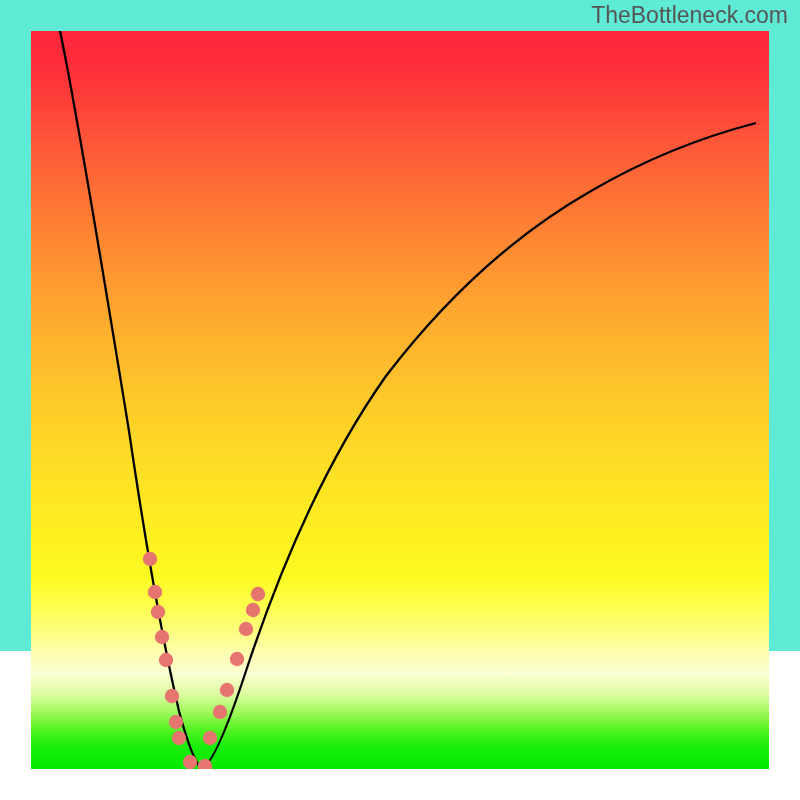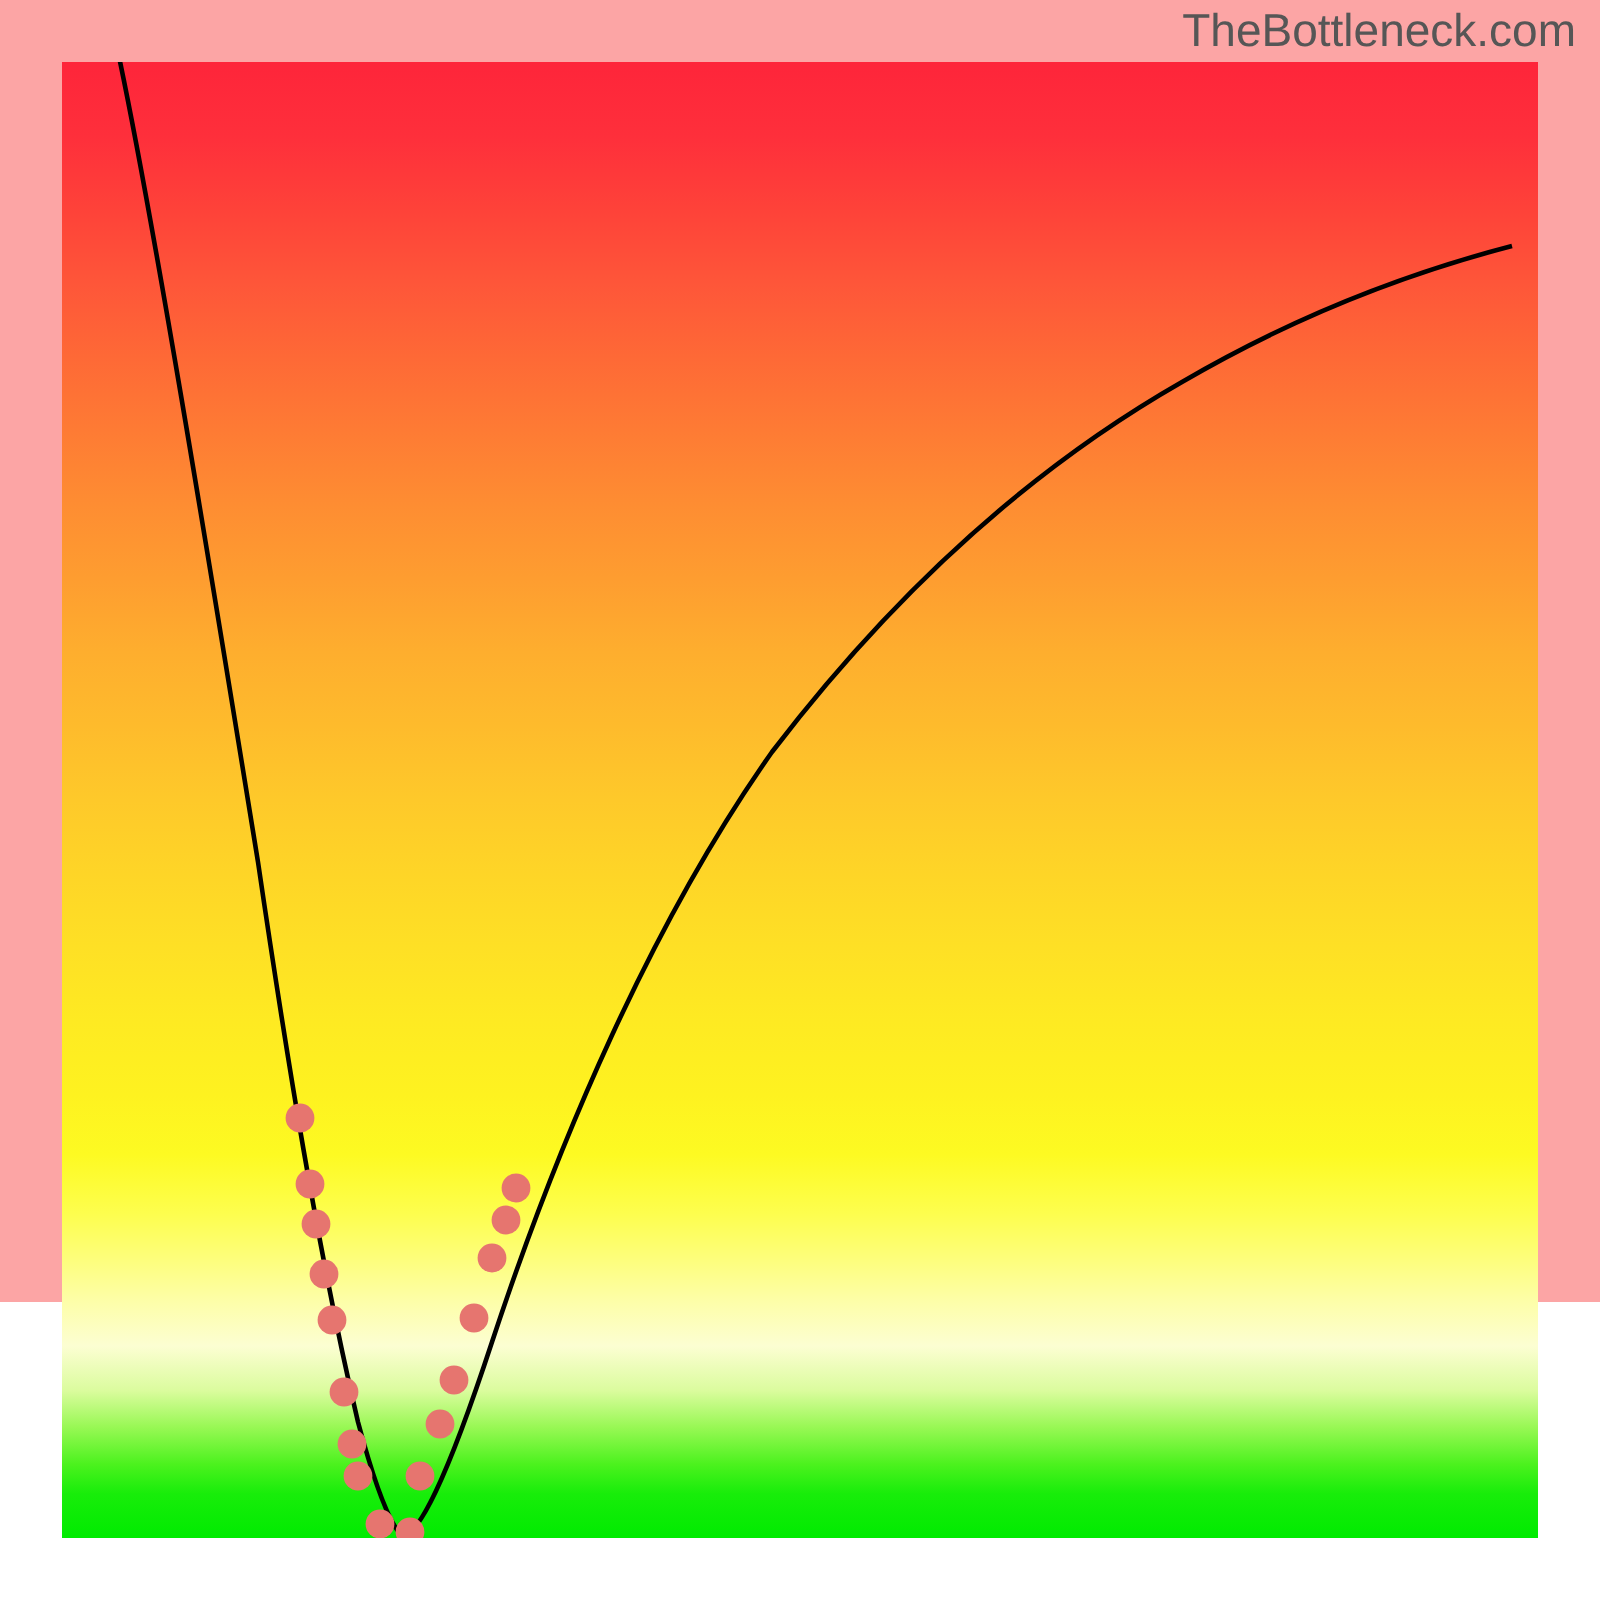--- a/index.html
+++ b/index.html
@@ -8,21 +8,21 @@
       box-sizing: border-box;
     }
     html, body {
       width: 800px;
       height: 800px;
       overflow: hidden;
     }
     .outer-frame {
       width: 800px;
       height: 651px;
-      background: #fca5a5;
+      background: #5eead4;
       position: relative;
     }
     .watermark {
       position: absolute;
       top: 2px;
       right: 12px;
       font-family: Arial, Helvetica, sans-serif;
       font-size: 23px;
       font-weight: 400;
       color: #565656;

